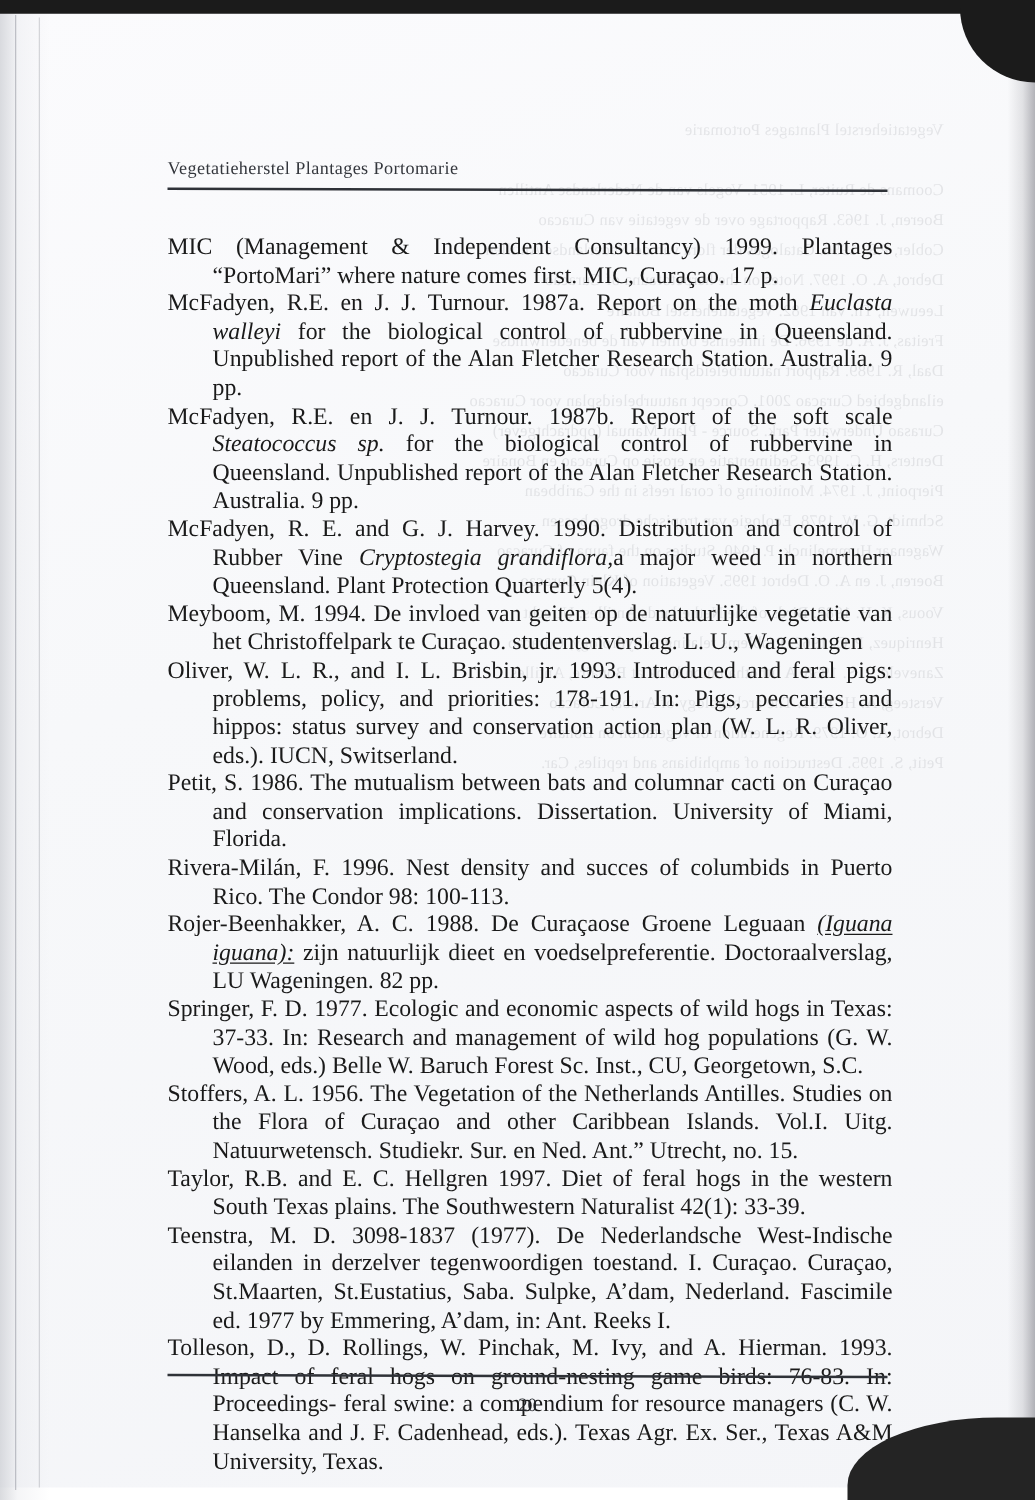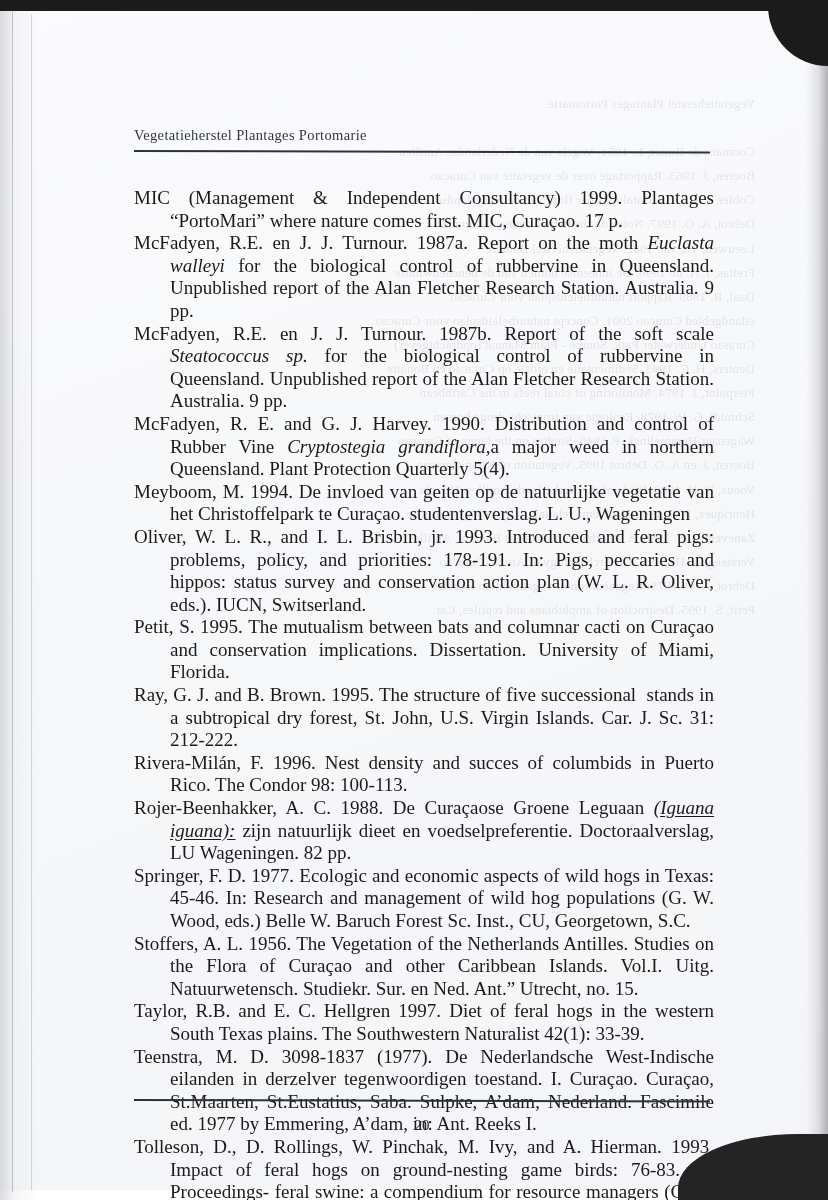--- a/index.html
+++ b/index.html
@@ -197,25 +197,24 @@
 
     <div class="rule-top"></div>
 
     <div class="reflist" id="reflist">
         <p class="ref">MIC (Management &amp; Independent Consultancy) 1999. Plantages “PortoMari” where nature comes first. MIC, Curaçao. 17 p.</p>
         <p class="ref">McFadyen, R.E. en J. J. Turnour. 1987a. Report on the moth <i>Euclasta walleyi</i> for the biological control of rubbervine in Queensland. Unpublished report of the Alan Fletcher Research Station. Australia. 9 pp.</p>
         <p class="ref">McFadyen, R.E. en J. J. Turnour. 1987b. Report of the soft scale <i>Steatococcus sp.</i> for the biological control of rubbervine in Queensland. Unpublished report of the Alan Fletcher Research Station. Australia. 9 pp.</p>
         <p class="ref">McFadyen, R. E. and G. J. Harvey. 1990. Distribution and control of Rubber Vine <i>Cryptostegia grandiflora,</i>a major weed in northern Queensland. Plant Protection Quarterly 5(4).</p>
         <p class="ref">Meyboom, M. 1994. De invloed van geiten op de natuurlijke vegetatie van het Christoffelpark te Curaçao. studentenverslag. L. U., Wageningen</p>
         <p class="ref">Oliver, W. L. R., and I. L. Brisbin, jr. 1993. Introduced and feral pigs: problems, policy, and priorities: 178-191. In: Pigs, peccaries and hippos: status survey and conservation action plan (W. L. R. Oliver, eds.). IUCN, Switserland.</p>
-        <p class="ref">Petit, S. 1995. The mutualism between bats and columnar cacti on Curaçao and conservation implications. Dissertation. University of Miami, Florida.</p>
-        <p class="ref">Ray, G. J. and B. Brown. 1995. The structure of five successional &nbsp;stands in a subtropical dry forest, St. John, U.S. Virgin Islands. Car. J. Sc. 31: 212-222.</p>
+        <p class="ref">Petit, S. 1986. The mutualism between bats and columnar cacti on Curaçao and conservation implications. Dissertation. University of Miami, Florida.</p>
         <p class="ref">Rivera-Milán, F. 1996. Nest density and succes of columbids in Puerto Rico. The Condor 98: 100-113.</p>
         <p class="ref">Rojer-Beenhakker, A. C. 1988. De Curaçaose Groene Leguaan <u class="it">(Iguana iguana):</u> zijn natuurlijk dieet en voedselpreferentie. Doctoraalverslag, LU Wageningen. 82 pp.</p>
-        <p class="ref">Springer, F. D. 1977. Ecologic and economic aspects of wild hogs in Texas: 45-46. In: Research and management of wild hog populations (G. W. Wood, eds.) Belle W. Baruch Forest Sc. Inst., CU, Georgetown, S.C.</p>
+        <p class="ref">Springer, F. D. 1977. Ecologic and economic aspects of wild hogs in Texas: 37-33. In: Research and management of wild hog populations (G. W. Wood, eds.) Belle W. Baruch Forest Sc. Inst., CU, Georgetown, S.C.</p>
         <p class="ref">Stoffers, A. L. 1956. The Vegetation of the Netherlands Antilles. Studies on the Flora of Curaçao and other Caribbean Islands. Vol.I. Uitg. Natuurwetensch. Studiekr. Sur. en Ned. Ant.” Utrecht, no. 15.</p>
         <p class="ref">Taylor, R.B. and E. C. Hellgren 1997. Diet of feral hogs in the western South Texas plains. The Southwestern Naturalist 42(1): 33-39.</p>
         <p class="ref">Teenstra, M. D. 3098-1837 (1977). De Nederlandsche West-Indische eilanden in derzelver tegenwoordigen toestand. I. Curaçao. Curaçao, St.Maarten, St.Eustatius, Saba. Sulpke, A’dam, Nederland. Fascimile ed. 1977 by Emmering, A’dam, in: Ant. Reeks I.</p>
         <p class="ref">Tolleson, D., D. Rollings, W. Pinchak, M. Ivy, and A. Hierman. 1993. Impact of feral hogs on ground-nesting game birds: 76-83. In: Proceedings- feral swine: a compendium for resource managers (C. W. Hanselka and J. F. Cadenhead, eds.). Texas Agr. Ex. Ser., Texas A&amp;M University, Texas.</p>
       </div>
 
     <div class="rule-bottom"></div>
 
     <div class="folio">20</div>
   </div>

